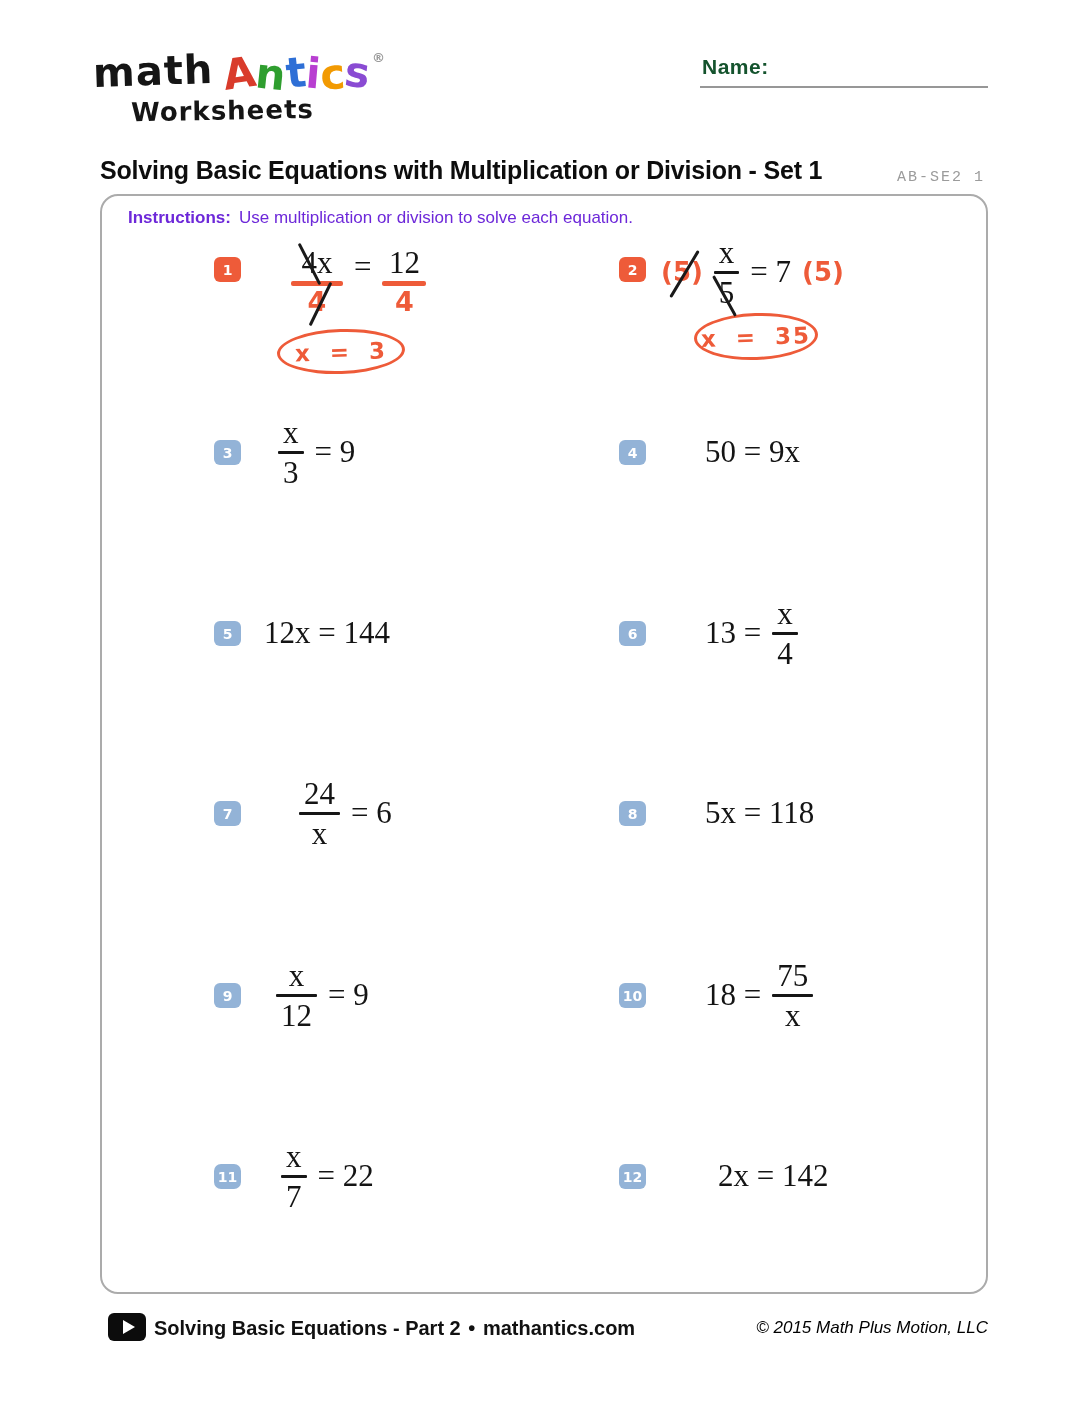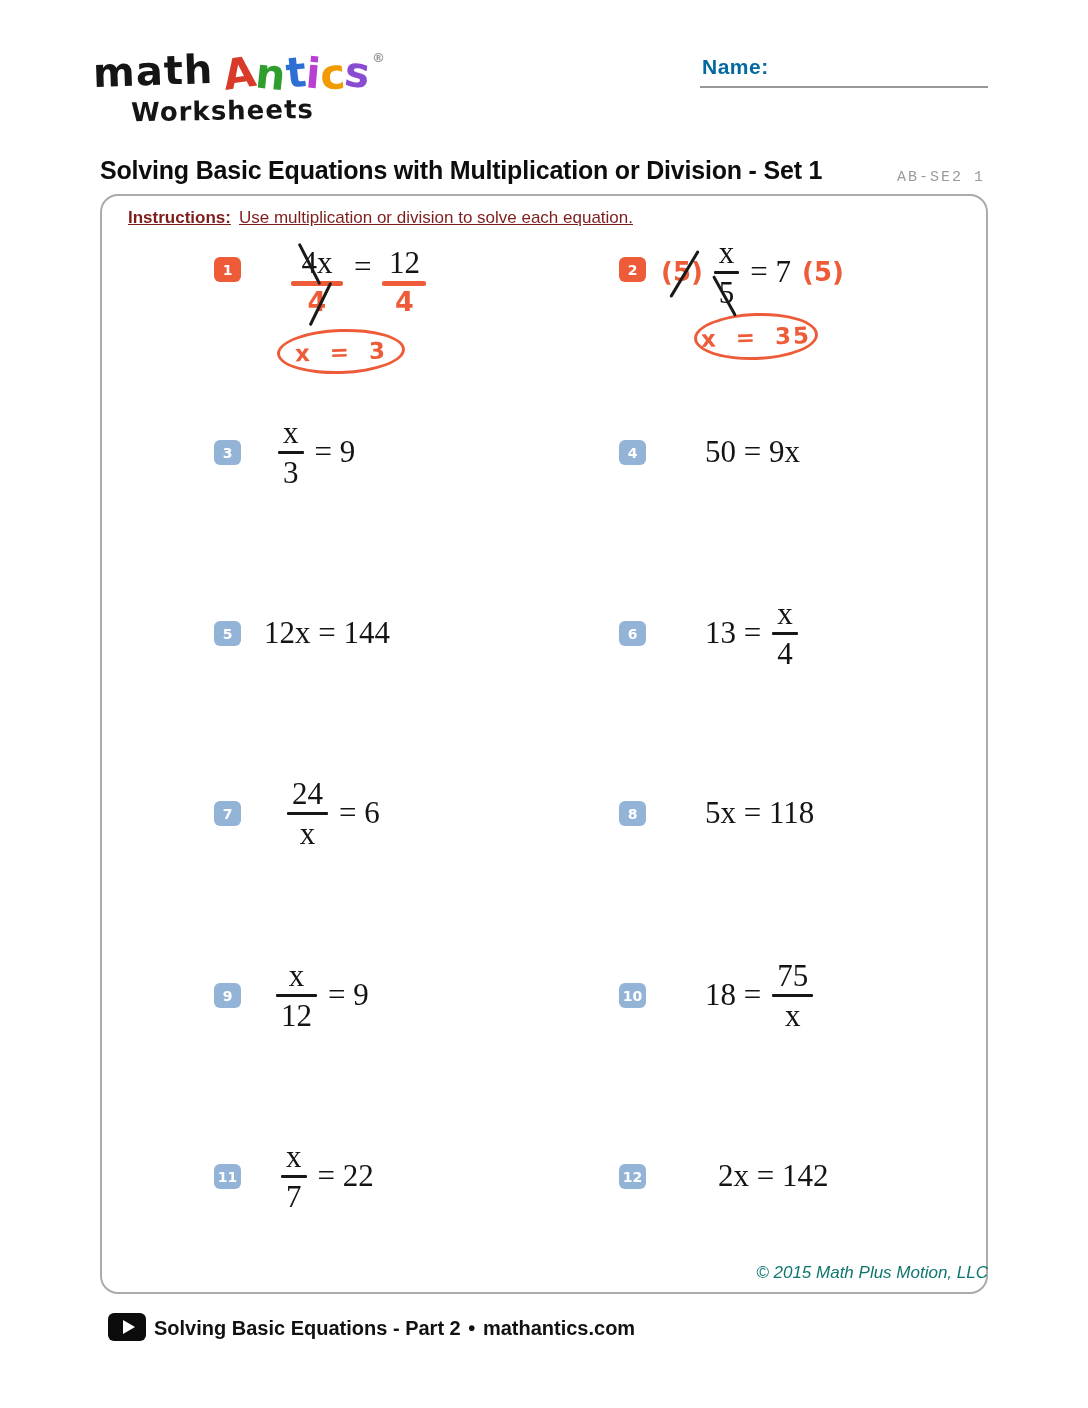--- a/index.html
+++ b/index.html
@@ -17,30 +17,30 @@
   .logo-antics .al2 { transform:rotate(-6deg); }
   .logo-antics .al3 { transform:rotate(5deg) translateY(1px); }
   .logo-antics .al4 { transform:rotate(-4deg) translateY(2px); }
   .logo-antics .al5 { transform:rotate(7deg); }
   .logo-reg { font:700 13px "DejaVu Sans", sans-serif; color:#9a9a9a; margin-left:2px; margin-top:2px; }
   .logo-line2 { font:700 26px "DejaVu Sans", sans-serif; color:#151515; margin:-2px 0 0 38px; transform:rotate(-1deg); letter-spacing:1px; }
 
   
   .namedate { position:absolute; left:700px; top:55px; width:288px; }
   .nd-row { position:relative; height:33px; margin-bottom:9px; }
-  .nd-label { position:absolute; left:2px; top:0; font:700 21px "Liberation Sans", sans-serif; color:#0369a1; letter-spacing:0.5px; }
+  .nd-label { position:absolute; left:2px; top:0; font:700 21px "Liberation Sans", sans-serif; color:#14532d; letter-spacing:0.5px; }
   .nd-line { position:absolute; left:0; right:0; bottom:0; height:2px; background:#979797; }
 
   
   .title { position:absolute; left:100px; top:156px; font:800 25px "Liberation Sans", sans-serif; color:#0d0d0d; letter-spacing:-0.2px; }
   .doc-code { position:absolute; left:897px; top:169px; font:400 15px "Liberation Mono", monospace; color:#9b9b9b; letter-spacing:2px; }
 
   
   .main-box { position:absolute; left:100px; top:194px; width:888px; height:1100px; border:2px solid #ababab; border-radius:18px; background:#fff; }
-  .instructions { position:absolute; left:128px; top:208px; font:400 17px "Liberation Sans", sans-serif; color:#7f1d1d;text-decoration:underline; }
+  .instructions { position:absolute; left:128px; top:208px; font:400 17px "Liberation Sans", sans-serif; color:#6d28d9; }
   .instructions b { font-weight:700; margin-right:8px; }
 
   
   .badge { position:absolute; width:27px; height:25px; border-radius:6px; display:flex; align-items:center; justify-content:center; font:700 14px "DejaVu Sans", sans-serif; color:#fff; }
   .badge.orange { background:#ee5b39; }
   .badge.blue { background:#93b3d7; }
 
   
   .eq { position:absolute; display:flex; align-items:center; gap:11px; font:400 31px "Liberation Serif", serif; color:#141414; white-space:nowrap; }
   .frac { display:inline-flex; flex-direction:column; align-items:center; line-height:1.0; }
@@ -63,21 +63,21 @@
   .s-pre5 { height:54px; left:22px; top:-10px; transform:rotate(31deg); }  
   .s-den5 { height:46px; left:9px; top:-4px; transform:rotate(-29deg); }   
 
   .answer-ellipse { position:absolute; display:flex; align-items:center; justify-content:center; border:3px solid #ee5b39; border-radius:50%; transform:rotate(-2deg); color:#ee5b39; font:600 23px "DejaVu Sans", sans-serif; letter-spacing:2px; word-spacing:8px; }
 
   
   .play { position:absolute; left:108px; top:1313px; width:38px; height:28px; background:#0c0c0c; border-radius:6px; display:flex; align-items:center; justify-content:center; }
   .tri { width:0; height:0; border-left:12px solid #fff; border-top:7px solid transparent; border-bottom:7px solid transparent; margin-left:3px; }
   .foot-title { position:absolute; left:154px; top:1317px; font:700 20px "Liberation Sans", sans-serif; color:#111; }
   .foot-title .bullet { margin:0 2px; }
-  .copyright { position:absolute; right:100px; top:1263px; font:italic 400 17px "Liberation Sans", sans-serif; color:#0f766e; }
+  .copyright { position:absolute; right:100px; top:1318px; font:italic 400 17px "Liberation Sans", sans-serif; color:#000000; }
 </style>
 </head>
 <body>
 
 <div class="page">
 
   <div class="logo">
     <div class="logo-line1">
       <span class="logo-math">math</span>
       <span class="logo-antics">
@@ -165,21 +165,21 @@
   <div class="eq" style="left:705px; top:588px; height:90px;">
     <span>13 =</span>
     <span class="frac">
       <span class="fn">x</span>
       <span class="bar"></span>
       <span class="fn">4</span>
     </span>
   </div>
 
   <div class="badge blue" style="left:214px; top:801px;">7</div>
-  <div class="eq" style="left:287px; top:768px; height:90px;">
+  <div class="eq" style="left:299px; top:768px; height:90px;">
     <span class="frac">
       <span class="fn">24</span>
       <span class="bar"></span>
       <span class="fn">x</span>
     </span>
     <span>= 6</span>
   </div>
 
   <div class="badge blue" style="left:619px; top:801px;">8</div>
   <div class="eq" style="left:705px; top:791px; height:44px;">
@@ -199,21 +199,21 @@
   <div class="badge blue" style="left:619px; top:983px;">10</div>
   <div class="eq" style="left:705px; top:950px; height:90px;">
     <span>18 =</span>
     <span class="frac">
       <span class="fn">75</span>
       <span class="bar"></span>
       <span class="fn">x</span>
     </span>
   </div>
 
-  <div class="badge blue" style="left:214px; top:1164px;">11</div>
+  <div class="badge blue" style="left:214px; top:1164px;border-radius:7px;">11</div>
   <div class="eq" style="left:281px; top:1131px; height:90px;">
     <span class="frac">
       <span class="fn">x</span>
       <span class="bar"></span>
       <span class="fn">7</span>
     </span>
     <span>= 22</span>
   </div>
 
   <div class="badge blue" style="left:619px; top:1164px;">12</div>

